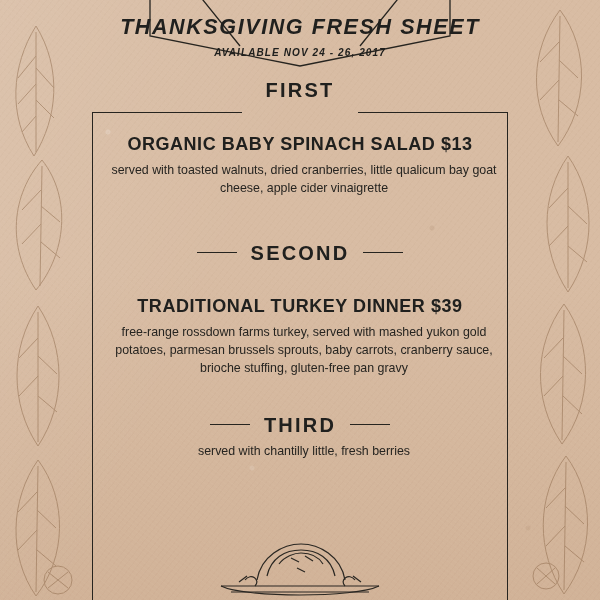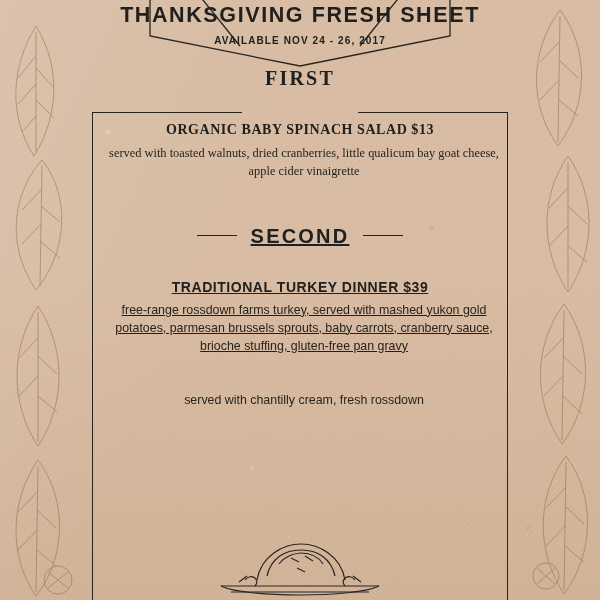--- a/index.html
+++ b/index.html
@@ -44,22 +44,23 @@
     position: absolute;
     inset: 0;
     pointer-events: none;
   }
   .botanical svg { display:block; width:600px; height:600px; }
 
   
   .header {
     position: relative;
     text-align: center;
-    padding-top: 4px;
+    padding-top: 16px;
     z-index: 3;
+    font-style: italic;
   }
   .title {
     font-size: 21.5px;
     letter-spacing: 1.6px;
     font-weight: bold;
     color: #20201e;
     margin: 0;
     line-height: 1.1;
   }
   .subtitle {
@@ -123,36 +124,36 @@
     flex: 0 0 auto;
   }
   .course-head .rule.hidden { visibility: hidden; }
   .course-name {
     font-size: 20px;
     font-weight: bold;
     letter-spacing: 2.2px;
     line-height: 1.1;
   }
   .dish-name {
-    font-size: 14px;
+    font-size: 18px;
     font-weight: bold;
     letter-spacing: .55px;
     margin: 0;
   }
   .dish-desc {
     font-size: 12.4px;
     line-height: 1.45;
     margin: 7px 0 0 8px;
     color: #262420;
   }
 
   
-  .c1 { margin-top: 21px; font-family: Liberation Serif, serif; }
+  .c1 { margin-top: 21px; }
   .c1 .dish-name { margin-top: 33px; }
-  .c2 { margin-top: 44px; text-decoration: underline; }
+  .c2 { margin-top: 44px; }
   .c2 .dish-name { margin-top: 32px; }
   .c3 { margin-top: 36px; }
   .c3 .dish-name { margin-top: 32px; }
 
   
   .turkey {
     position: absolute;
     left: 50%;
     bottom: -4px;
     transform: translateX(-50%);
@@ -256,21 +257,26 @@
       <div class="course-head">
         <span class="rule"></span>
         <span class="course-name">SECOND</span>
         <span class="rule"></span>
       </div>
       <p class="dish-name">TRADITIONAL TURKEY DINNER $39</p>
       <p class="dish-desc">free-range rossdown farms turkey, served with mashed yukon gold potatoes, parmesan brussels sprouts, baby carrots, cranberry sauce, brioche stuffing, gluten-free pan gravy</p>
     </section>
 
     <section class="course c3">
-      <p class="dish-desc">served with chantilly cream, fresh rossdown</p>
+      <div class="course-head">
+        <span class="rule"></span>
+        <span class="course-name">THIRD</span>
+        <span class="rule"></span>
+      </div>
+      <p class="dish-desc">served with chantilly little, fresh berries</p>
     </section>
 
   </div>
 
   <div class="turkey">
     <svg width="190" height="64" viewBox="0 0 190 64" xmlns="http://www.w3.org/2000/svg">
       <g stroke="#2a2722" stroke-width="1.2" fill="none">
         <path d="M52 44 C56 20 78 8 96 8 C114 8 136 20 140 44"></path>
         <path d="M62 40 C66 22 80 14 96 14 C112 14 126 22 130 40"></path>
         <path d="M74 28 C80 20 90 17 96 17 C104 17 113 20 118 28"></path>

